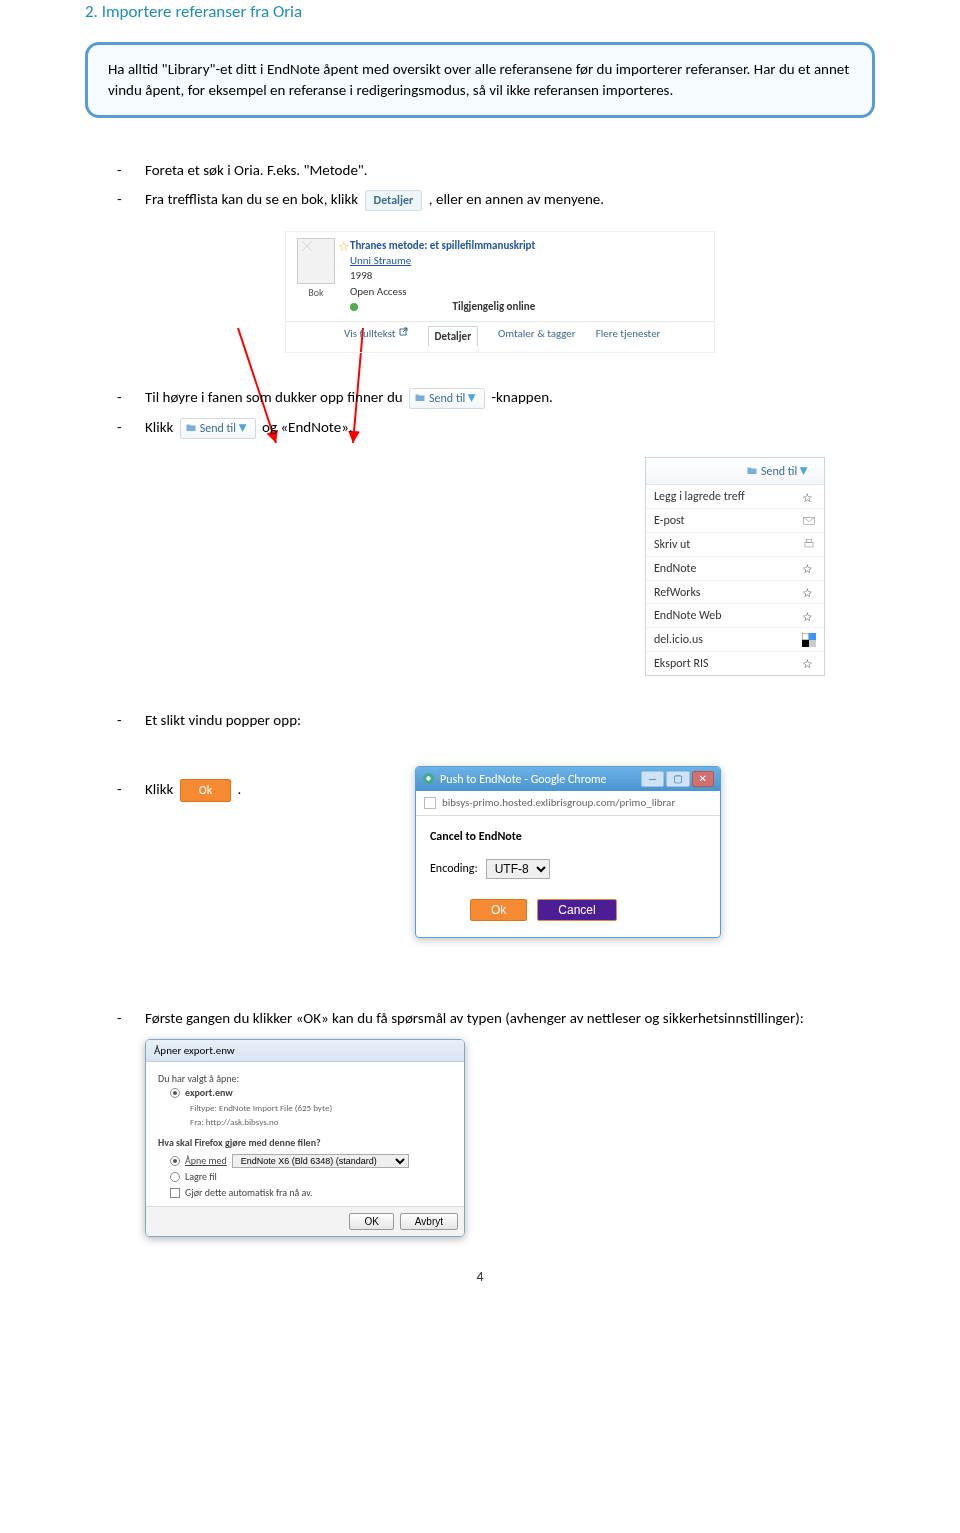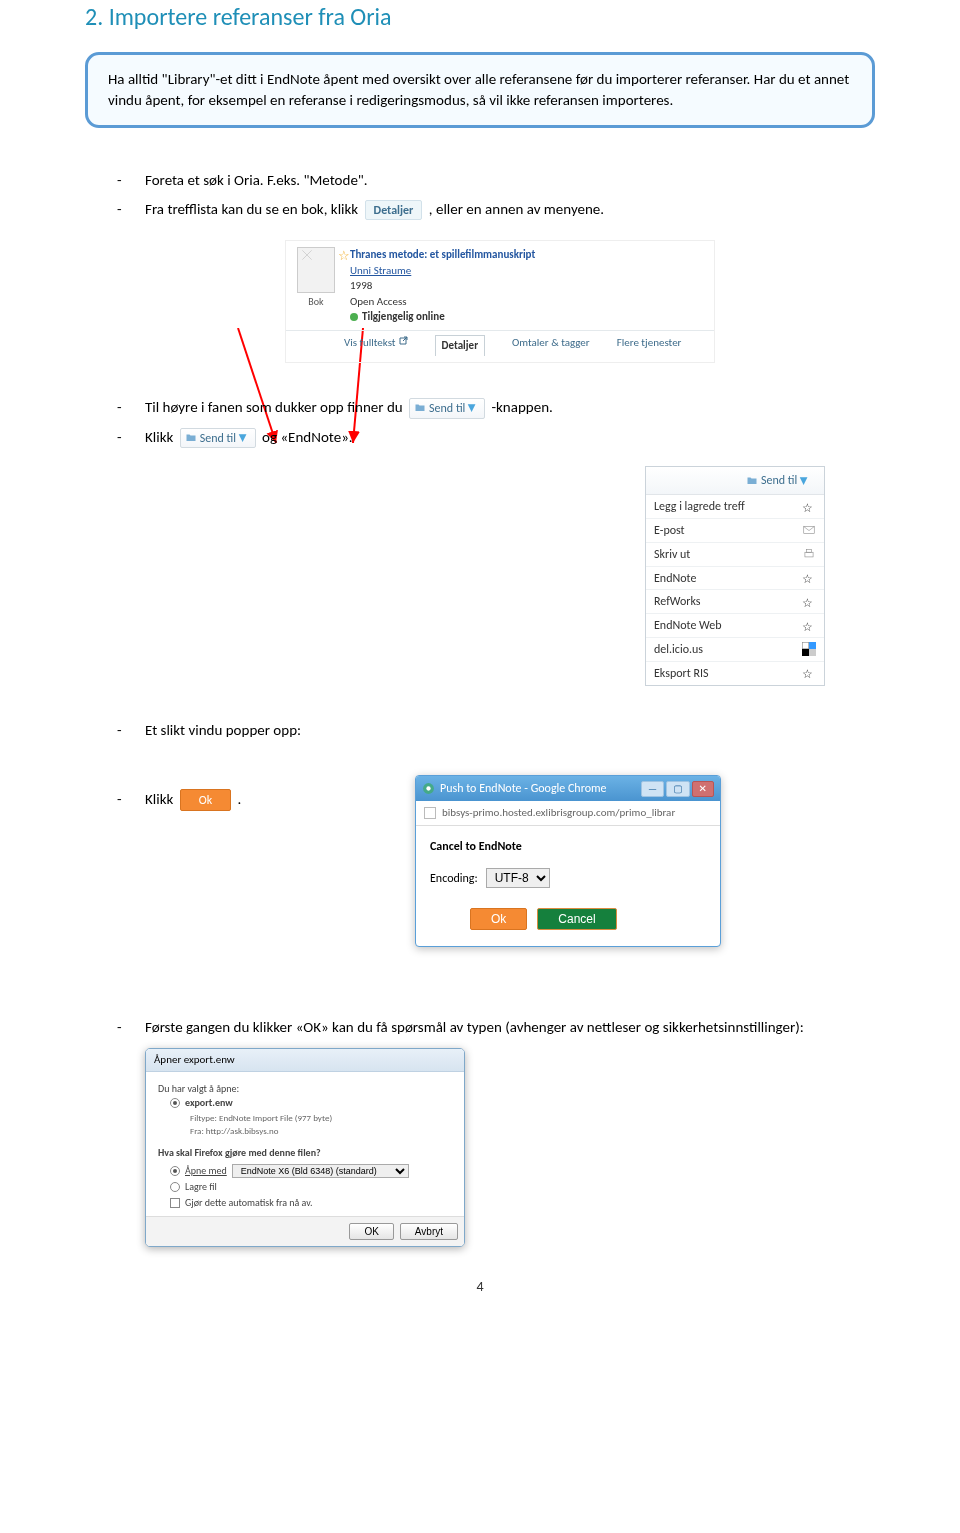--- a/index.html
+++ b/index.html
@@ -10,21 +10,21 @@
     color: #000;
     font-size: 15px;
     line-height: 1.4;
   }
   .page {
     padding: 0 85px 40px 85px;
     position: relative;
   }
   h2 {
     color: #1f8fb7;
-    font-size: 24px;
+    font-size: 17px;
     font-weight: 400;
     margin-bottom: 18px;
   }
   .callout {
     border: 3px solid #5b9bd5;
     border-radius: 14px;
     background: #f5fbff;
     padding: 14px 20px;
     color: #000;
     font-size: 15px;
@@ -134,28 +134,28 @@
     top: 6px;
     color: #f1ae2b;
     font-size: 13px;
   }
   .meta {
     font-size: 11px;
     color: #333;
   }
   .meta .title { color: #2356a0; font-weight: bold; }
   .meta .author { color: #2356a0; text-decoration: underline; }
-  .meta .access { display: flex; align-items: center; gap: 4px; }
+  .meta .access { display: flex; align-items: center; gap: 4px; justify-content: space-between; }
   .dot-green {
     width: 8px; height: 8px; border-radius: 50%;
     background: #4caf50; display: inline-block;
   }
   .oria-tabs {
     display: flex;
-    gap: 27px;
+    gap: 20px;
     padding: 4px 10px 6px 58px;
     font-size: 11px;
     color: #3e6c8b;
     border-top: 1px solid #e4e9ec;
   }
   .oria-tabs span { cursor: default; }
   .oria-tabs .active {
     font-weight: bold;
     color: #333;
     border: 1px solid #c8d1d7;
@@ -252,21 +252,21 @@
   }
   .dlg-btns { display:flex; gap:10px; padding-left:40px; }
   .dlg-btns button {
     background: #f58a33;
     color: #fff;
     border: 1px solid #d97420;
     padding: 3px 20px;
     font-size: 12px;
     border-radius: 2px;
   }
-  .dlg-btns button.cancel { background:#15803d; border-color:#d98c40; }
+  .dlg-btns button.cancel { background:#4c1d95; border-color:#d98c40; }
 
   .klikk-row { display:flex; align-items:flex-start; margin-bottom:0px; }
 
   
   .export-dialog {
     width: 320px;
     margin: 10px 0 30px 60px;
     border: 1px solid #7fa8c9;
     box-shadow: 0 2px 8px rgba(0,0,0,0.3);
     border-radius: 5px;
@@ -512,21 +512,21 @@
   </ul>
 
   <div class="export-dialog">
     <div class="exp-title">Åpner export.enw</div>
     <div class="exp-body">
       <div class="q1">Du har valgt å åpne:</div>
       <div class="radio-line">
         <span class="radio checked"></span>
         <b>export.enw</b>
       </div>
-      <div class="sub">Filtype: EndNote Import File (977 byte)</div>
+      <div class="sub">Filtype: EndNote Import File (625 byte)</div>
       <div class="sub">Fra: http://ask.bibsys.no</div>
       <div class="q2">Hva skal Firefox gjøre med denne filen?</div>
       <div class="open-row">
         <span class="radio checked"></span>
         <span><u>Åpne med</u></span>
         <select><option>EndNote X6 (Bld 6348) (standard)</option></select>
       </div>
       <div class="open-row">
         <span class="radio"></span>
         <span>Lagre fil</span>

